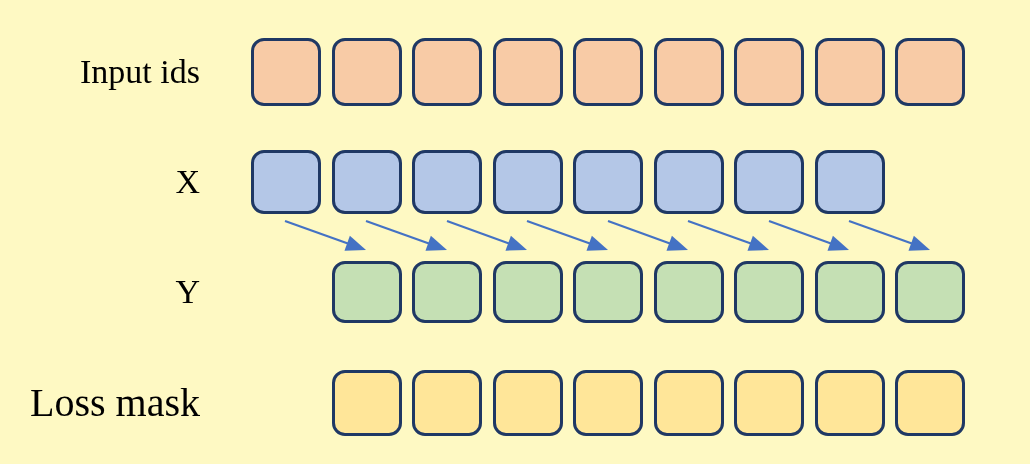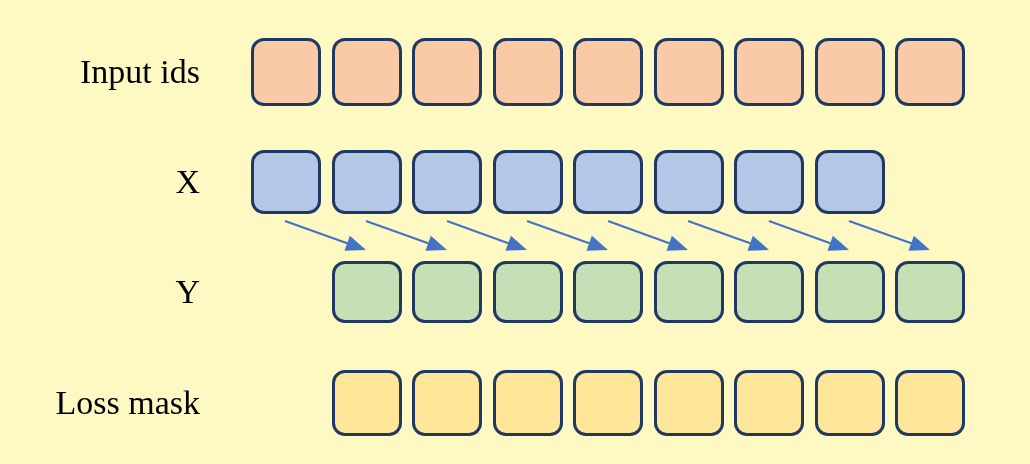--- a/index.html
+++ b/index.html
@@ -112,15 +112,15 @@
       </g>
       <g>
         <line x1="849" y1="221" x2="913.9948628552278" y2="244.2697657136001" stroke="#4472C4" stroke-width="2.2" stroke-linecap="butt"></line>
         <polygon points="930,250 908.4738460478444,250.7903771429517 913.8670077291621,235.72671865375438" fill="#4472C4"></polygon>
       </g>
     </svg>
   <div id="label-layer">
       <div class="row-label" style="right: 830px; top: 72px; font-size: 34px; color: rgb(0, 0, 0);">Input ids</div>
       <div class="row-label" style="right: 830px; top: 182px; font-size: 34px; color: rgb(0, 0, 0);">X</div>
       <div class="row-label" style="right: 830px; top: 292px; font-size: 34px; color: rgb(0, 0, 0);">Y</div>
-      <div class="row-label" style="right: 830px; top: 403px; font-size: 34px; color: rgb(0, 0, 0);">Loss mask</div>
+      <div class="row-label" style="right: 830px; top: 403px; font-size: 40px; color: rgb(0, 0, 0);">Loss mask</div>
     </div>
 </div>
 
 </body></html>

